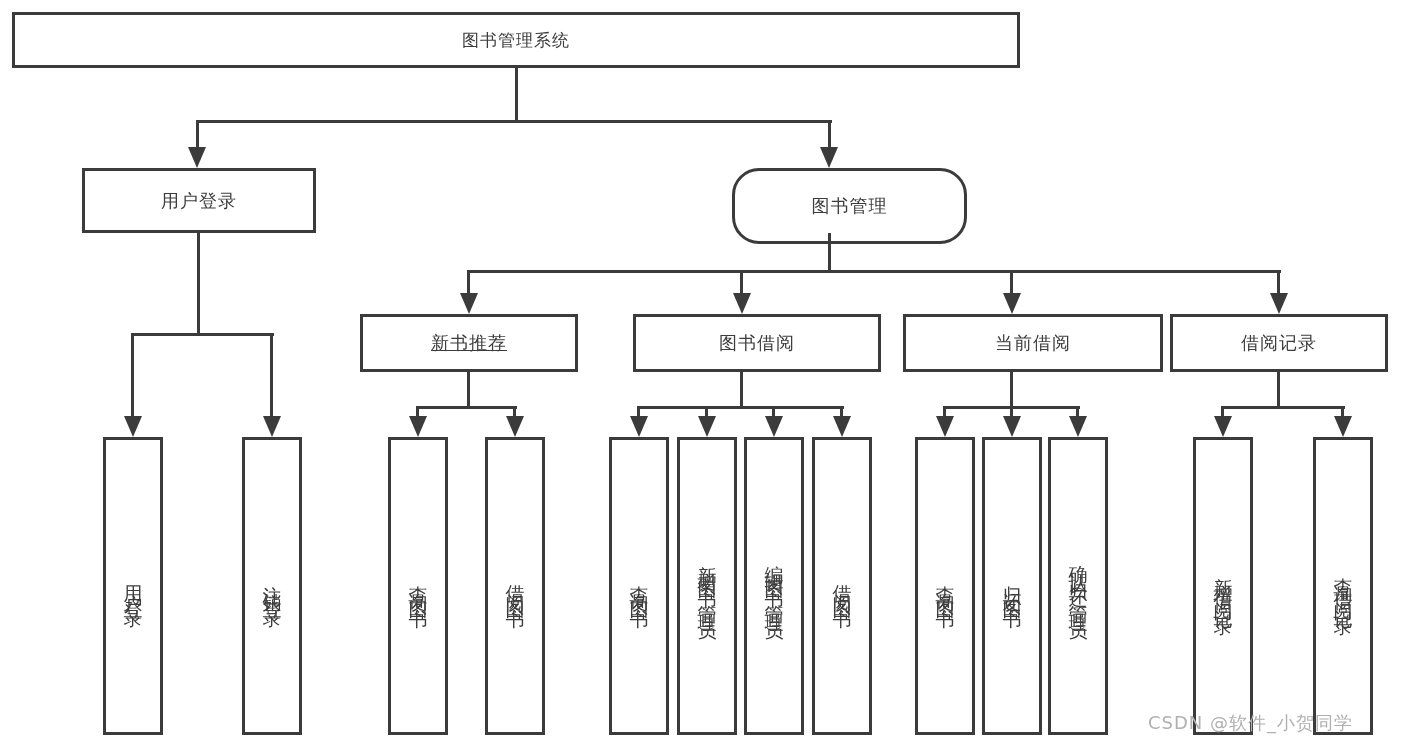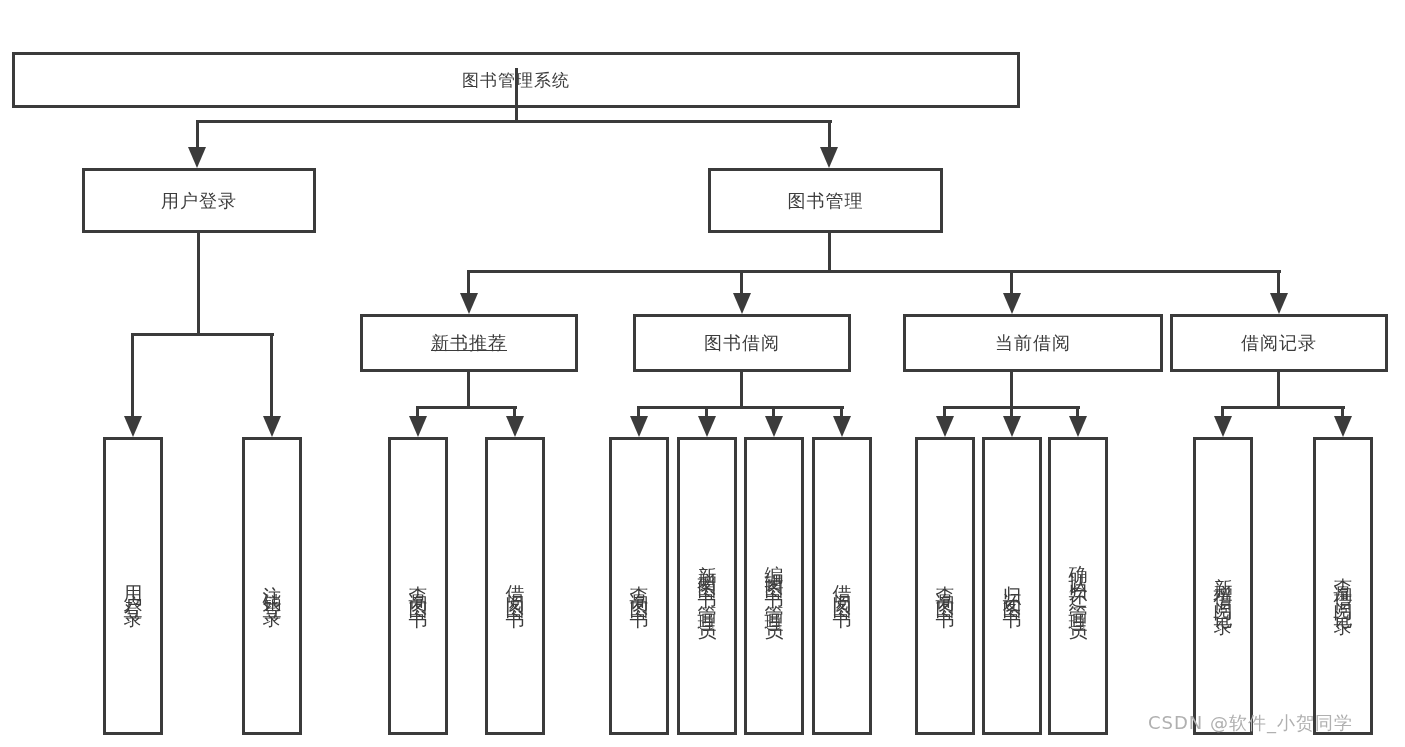--- a/index.html
+++ b/index.html
@@ -49,35 +49,35 @@
     left: 1148px; top: 711px;
     font-size: 18px;
     color: var(--watermark);
     letter-spacing: 1px;
     white-space: nowrap;
   }
 </style>
 </head>
 <body>
 
-<div class="box hbox root-box" style="left:12px; top:12px; width:1008px; height:56px;margin-top:40px;">
+<div class="box hbox root-box" style="left:12px; top:12px; width:1008px; height:56px;">
   <span>图书管理系统</span>
 </div>
 
 <div class="line" style="left:515px; top:68px; width:3px; height:54px;"></div>
 <div class="line" style="left:196px; top:120px; width:636px; height:3px;"></div>
 <div class="line" style="left:196px; top:120px; width:3px; height:30px;"></div>
 <div class="arrow" style="left:188px; top:147px;"></div>
 <div class="line" style="left:828px; top:120px; width:3px; height:30px;"></div>
 <div class="arrow" style="left:820px; top:147px;"></div>
 
 <div class="box hbox" style="left:82px; top:168px; width:234px; height:65px;">
   <span>用户登录</span>
 </div>
-<div class="box hbox" style="left:708px; top:168px; width:235px; height:65px;">
+<div class="box hbox" style="left:732px; top:168px; width:235px; height:76px;border-radius:27px;">
   <span>图书管理</span>
 </div>
 
 <div class="line" style="left:197px; top:233px; width:3px; height:103px;"></div>
 <div class="line" style="left:131px; top:333px; width:143px; height:3px;"></div>
 <div class="line" style="left:131px; top:333px; width:3px; height:85px;"></div>
 <div class="arrow" style="left:124px; top:416px;"></div>
 <div class="line" style="left:270px; top:333px; width:3px; height:85px;"></div>
 <div class="arrow" style="left:263px; top:416px;"></div>
 
@@ -88,21 +88,21 @@
 <div class="line" style="left:740px; top:270px; width:3px; height:26px;"></div>
 <div class="arrow" style="left:733px; top:293px;"></div>
 <div class="line" style="left:1010px; top:270px; width:3px; height:26px;"></div>
 <div class="arrow" style="left:1003px; top:293px;"></div>
 <div class="line" style="left:1277px; top:270px; width:3px; height:26px;"></div>
 <div class="arrow" style="left:1270px; top:293px;"></div>
 
 <div class="box hbox" style="left:360px; top:314px; width:218px; height:58px;text-decoration:underline;">
   <span>新书推荐</span>
 </div>
-<div class="box hbox" style="left:633px; top:314px; width:218px; height:58px;font-family:Liberation Mono, monospace;">
+<div class="box hbox" style="left:633px; top:314px; width:248px; height:58px;font-family:Liberation Mono, monospace;">
   <span>图书借阅</span>
 </div>
 <div class="box hbox" style="left:903px; top:314px; width:260px; height:58px;">
   <span>当前借阅</span>
 </div>
 <div class="box hbox" style="left:1170px; top:314px; width:218px; height:58px;">
   <span>借阅记录</span>
 </div>
 
 <div class="line" style="left:467px; top:372px; width:3px; height:37px;"></div>

